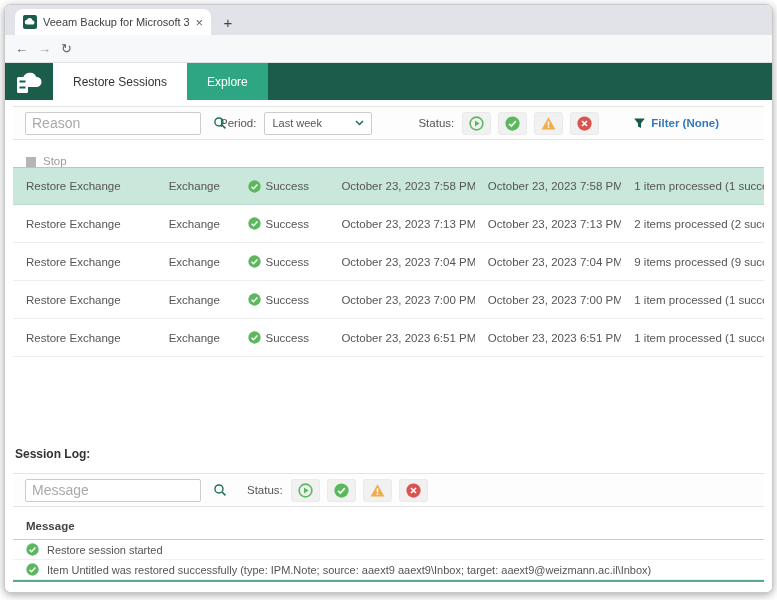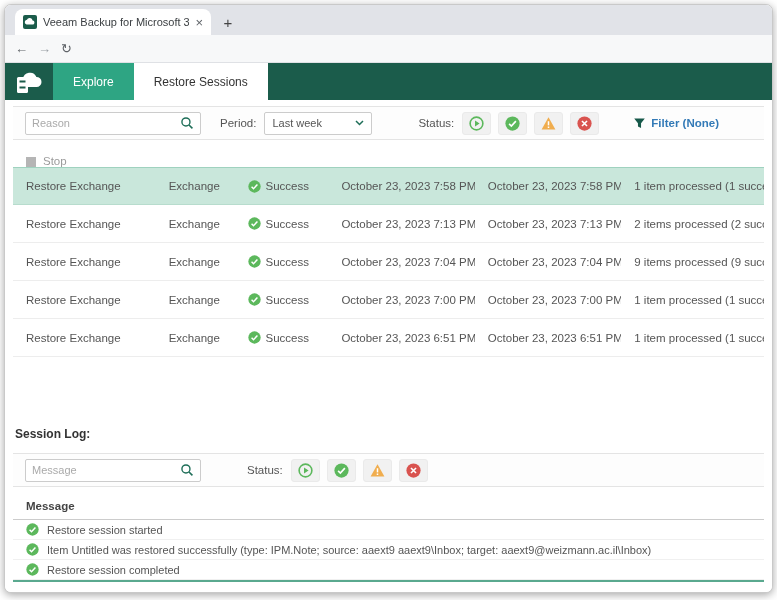--- a/index.html
+++ b/index.html
@@ -27,21 +27,21 @@
   
   .navbar { height: 37px; background: #1b5c4b; display: flex; align-items: stretch; flex: none; }
   .brand { width: 48px; display: flex; align-items: center; justify-content: center; }
   .apptab { display: flex; align-items: center; padding: 0 20px; font-size: 12px; cursor: pointer; }
   .apptab.explore { background: #2ea583; color: #fff; }
   .apptab.active { background: #fff; color: #333; }
   
   .content { flex: 1; background: #fff; padding: 0 8px; display: flex; flex-direction: column; overflow: hidden; }
   .filter-bar { margin-top: 6px; height: 34px; border-top: 1px solid #e4e4e4; border-bottom: 1px solid #e4e4e4; background: #fdfdfd; display: flex; align-items: center; padding: 0 12px; gap: 8px; flex: none; }
   .search-box { width: 176px; height: 23px; background: #fff; border: 1px solid #ccc; border-radius: 2px; display: flex; align-items: center; padding: 0 6px; }
-  .search-box input { flex: 1; border: none; outline: none; font-size: 11px; color: #555; font-family: "Liberation Sans", sans-serif; background: transparent; }
+  .search-box input { flex: 1; border: none; outline: none; font-size: 14px; color: #555; font-family: "Liberation Sans", sans-serif; background: transparent; }
   .search-box input::placeholder { color: #aaa; }
   .lbl { font-size: 11.5px; color: #555; }
   .select-box { width: 108px; height: 23px; background: #fff; border: 1px solid #ccc; border-radius: 2px; display: flex; align-items: center; justify-content: space-between; padding: 8px 7px; font-size: 11px; color: #555; cursor: pointer; }
   .status-group { display: flex; gap: 7px; align-items: center; }
   .icon-btn { width: 29px; height: 23px; background: #f1f1f1; border: 1px solid #eaeaea; border-radius: 3px; display: flex; align-items: center; justify-content: center; cursor: pointer; }
   .filter-link { display: flex; align-items: center; gap: 5px; margin-left: 26px; cursor: pointer; font-weight: bold; }
   .filter-link span { font-size: 11.5px; color: #337ab7; }
   .gap-period { margin-left: 11px; }
   .gap-status { margin-left: 38px; }
   
@@ -93,22 +93,22 @@
 
   <div class="navbar">
     <div class="brand">
       <svg width="30" height="26" viewBox="0 0 30 26">
         <path d="M9 10a7 7 0 0 1 13.4-2.1A5 5 0 0 1 22.5 18H10z" fill="#fff"></path>
         <rect x="3" y="8" width="11" height="16" rx="1.5" fill="#fff"></rect>
         <rect x="5.5" y="11.5" width="6" height="2" fill="#1b5c4b"></rect>
         <rect x="5.5" y="17.5" width="6" height="2" fill="#1b5c4b"></rect>
       </svg>
     </div>
+    <div class="apptab active">Restore Sessions</div>
     <div class="apptab explore">Explore</div>
-    <div class="apptab active">Restore Sessions</div>
   </div>
 
   <div class="content">
 
     <div class="filter-bar">
       <div class="search-box">
         <input placeholder="Reason" style="">
         <span>
           <svg width="14" height="14" viewBox="0 0 16 16">
               <circle cx="6.8" cy="6.8" r="4.6" fill="none" stroke="#1e6e58" stroke-width="1.6"></circle>
@@ -339,25 +339,16 @@
     </div>
     <div class="log-row">
       <span>
           <svg width="13" height="13" viewBox="0 0 16 16">
             <circle cx="8" cy="8" r="7.6" fill="#5cb85c"></circle>
             <path d="M4.4 8.3l2.4 2.4 4.8-5.2" fill="none" stroke="#fff" stroke-width="1.8"></path>
           </svg>
         </span>
       <span>Item Untitled was restored successfully (type: IPM.Note; source: aaext9 aaext9\Inbox; target: aaext9@weizmann.ac.il\Inbox)</span>
     </div>
-    <div class="log-row">
-      <span>
-          <svg width="13" height="13" viewBox="0 0 16 16">
-            <circle cx="8" cy="8" r="7.6" fill="#5cb85c"></circle>
-            <path d="M4.4 8.3l2.4 2.4 4.8-5.2" fill="none" stroke="#fff" stroke-width="1.8"></path>
-          </svg>
-        </span>
-      <span>Restore session completed</span>
-    </div>
 
     <div class="log-end"></div>
   </div>
 </div>
 
 </body></html>

